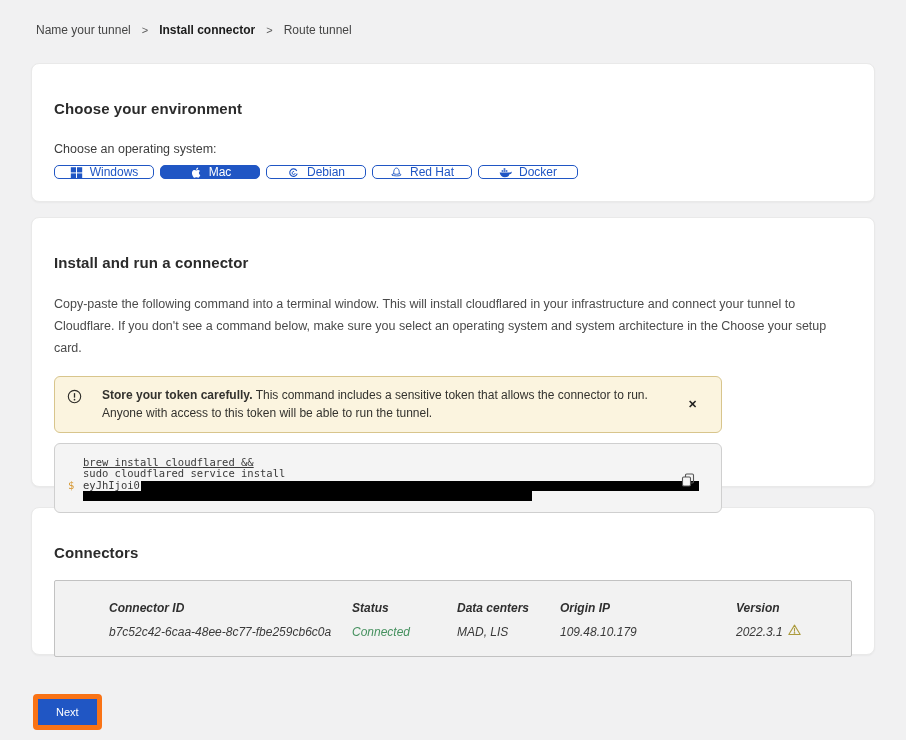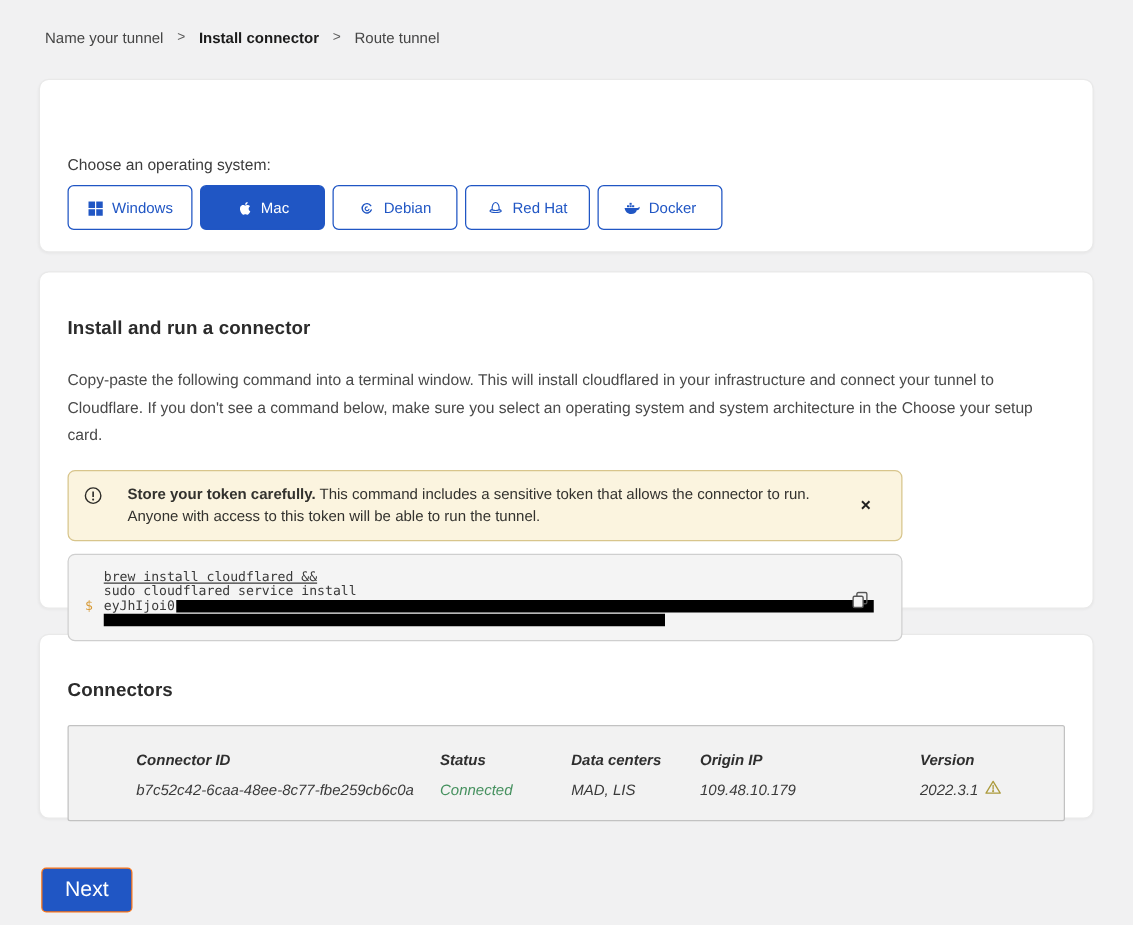--- a/index.html
+++ b/index.html
@@ -32,21 +32,21 @@
     box-shadow: 0 1px 2px rgba(0,0,0,0.04);
     padding: 36px 22px 28px 22px;
   }
   .card-title { font-size: 15px; font-weight: bold; color: #2b2b2b; letter-spacing: .1px; }
 
   
   .card-env { margin-top: 26px; height: 139px; padding-bottom: 26px; }
   .os-label { margin-top: 25px; font-size: 12.5px; color: #3d3d3d; }
   .os-row { margin-top: 9px; display: flex; gap: 6px; }
   .os-btn {
-    width: 100px; height: 36px;
+    width: 100px; height: 14px;
     display: flex; align-items: center; justify-content: center; gap: 7px;
     background: #fff;
     border: 1px solid #2056c4;
     border-radius: 5px;
     color: #2056c4;
     font-size: 12px;
     font-family: "Liberation Sans", sans-serif;
     cursor: pointer;
   }
   .os-btn .ic { display: inline-flex; width: 13px; height: 13px; align-items: center; }
@@ -124,24 +124,24 @@
   .th { font-weight: bold; color: #2f2f2f; }
   .td { color: #3a3a3a; }
   .td.status { color: #46915f; }
   .td.version { display: flex; align-items: flex-end; gap: 5px; }
 
   
   .next-btn {
     margin: 39px 0 0 33px;
     background: #2056c4;
     color: #ffffff;
-    border: 1px solid #f97316;
+    border: 5px solid #f97316;
     border-radius: 4px;
     padding: 7px 18px;
-    font-size: 17px;
+    font-size: 11px;
     font-family: "Liberation Sans", sans-serif;
     cursor: pointer;
   }
 </style>
 </head>
 <body>
 
 
 
 
@@ -149,20 +149,21 @@
   <span class="crumb">Name your tunnel</span>
   <span class="sep">&gt;</span>
   <span class="crumb active">Install connector</span>
   <span class="sep">&gt;</span>
   <span class="crumb">Route tunnel</span>
 </nav>
 
 <div class="content">
 
   <section class="card card-env">
+    <h2 class="card-title">Choose your environment</h2>
     <div class="os-label">Choose an operating system:</div>
     <div class="os-row">
 
       <button class="os-btn">
         <span class="ic">
           <svg viewBox="0 0 16 16">
               <g fill="#2056c4">
             <rect x="1" y="1.5" width="6.4" height="6.4"></rect>
                 <rect x="8.6" y="1.5" width="6.4" height="6.4"></rect>
             <rect x="1" y="9.1" width="6.4" height="6.4"></rect>

